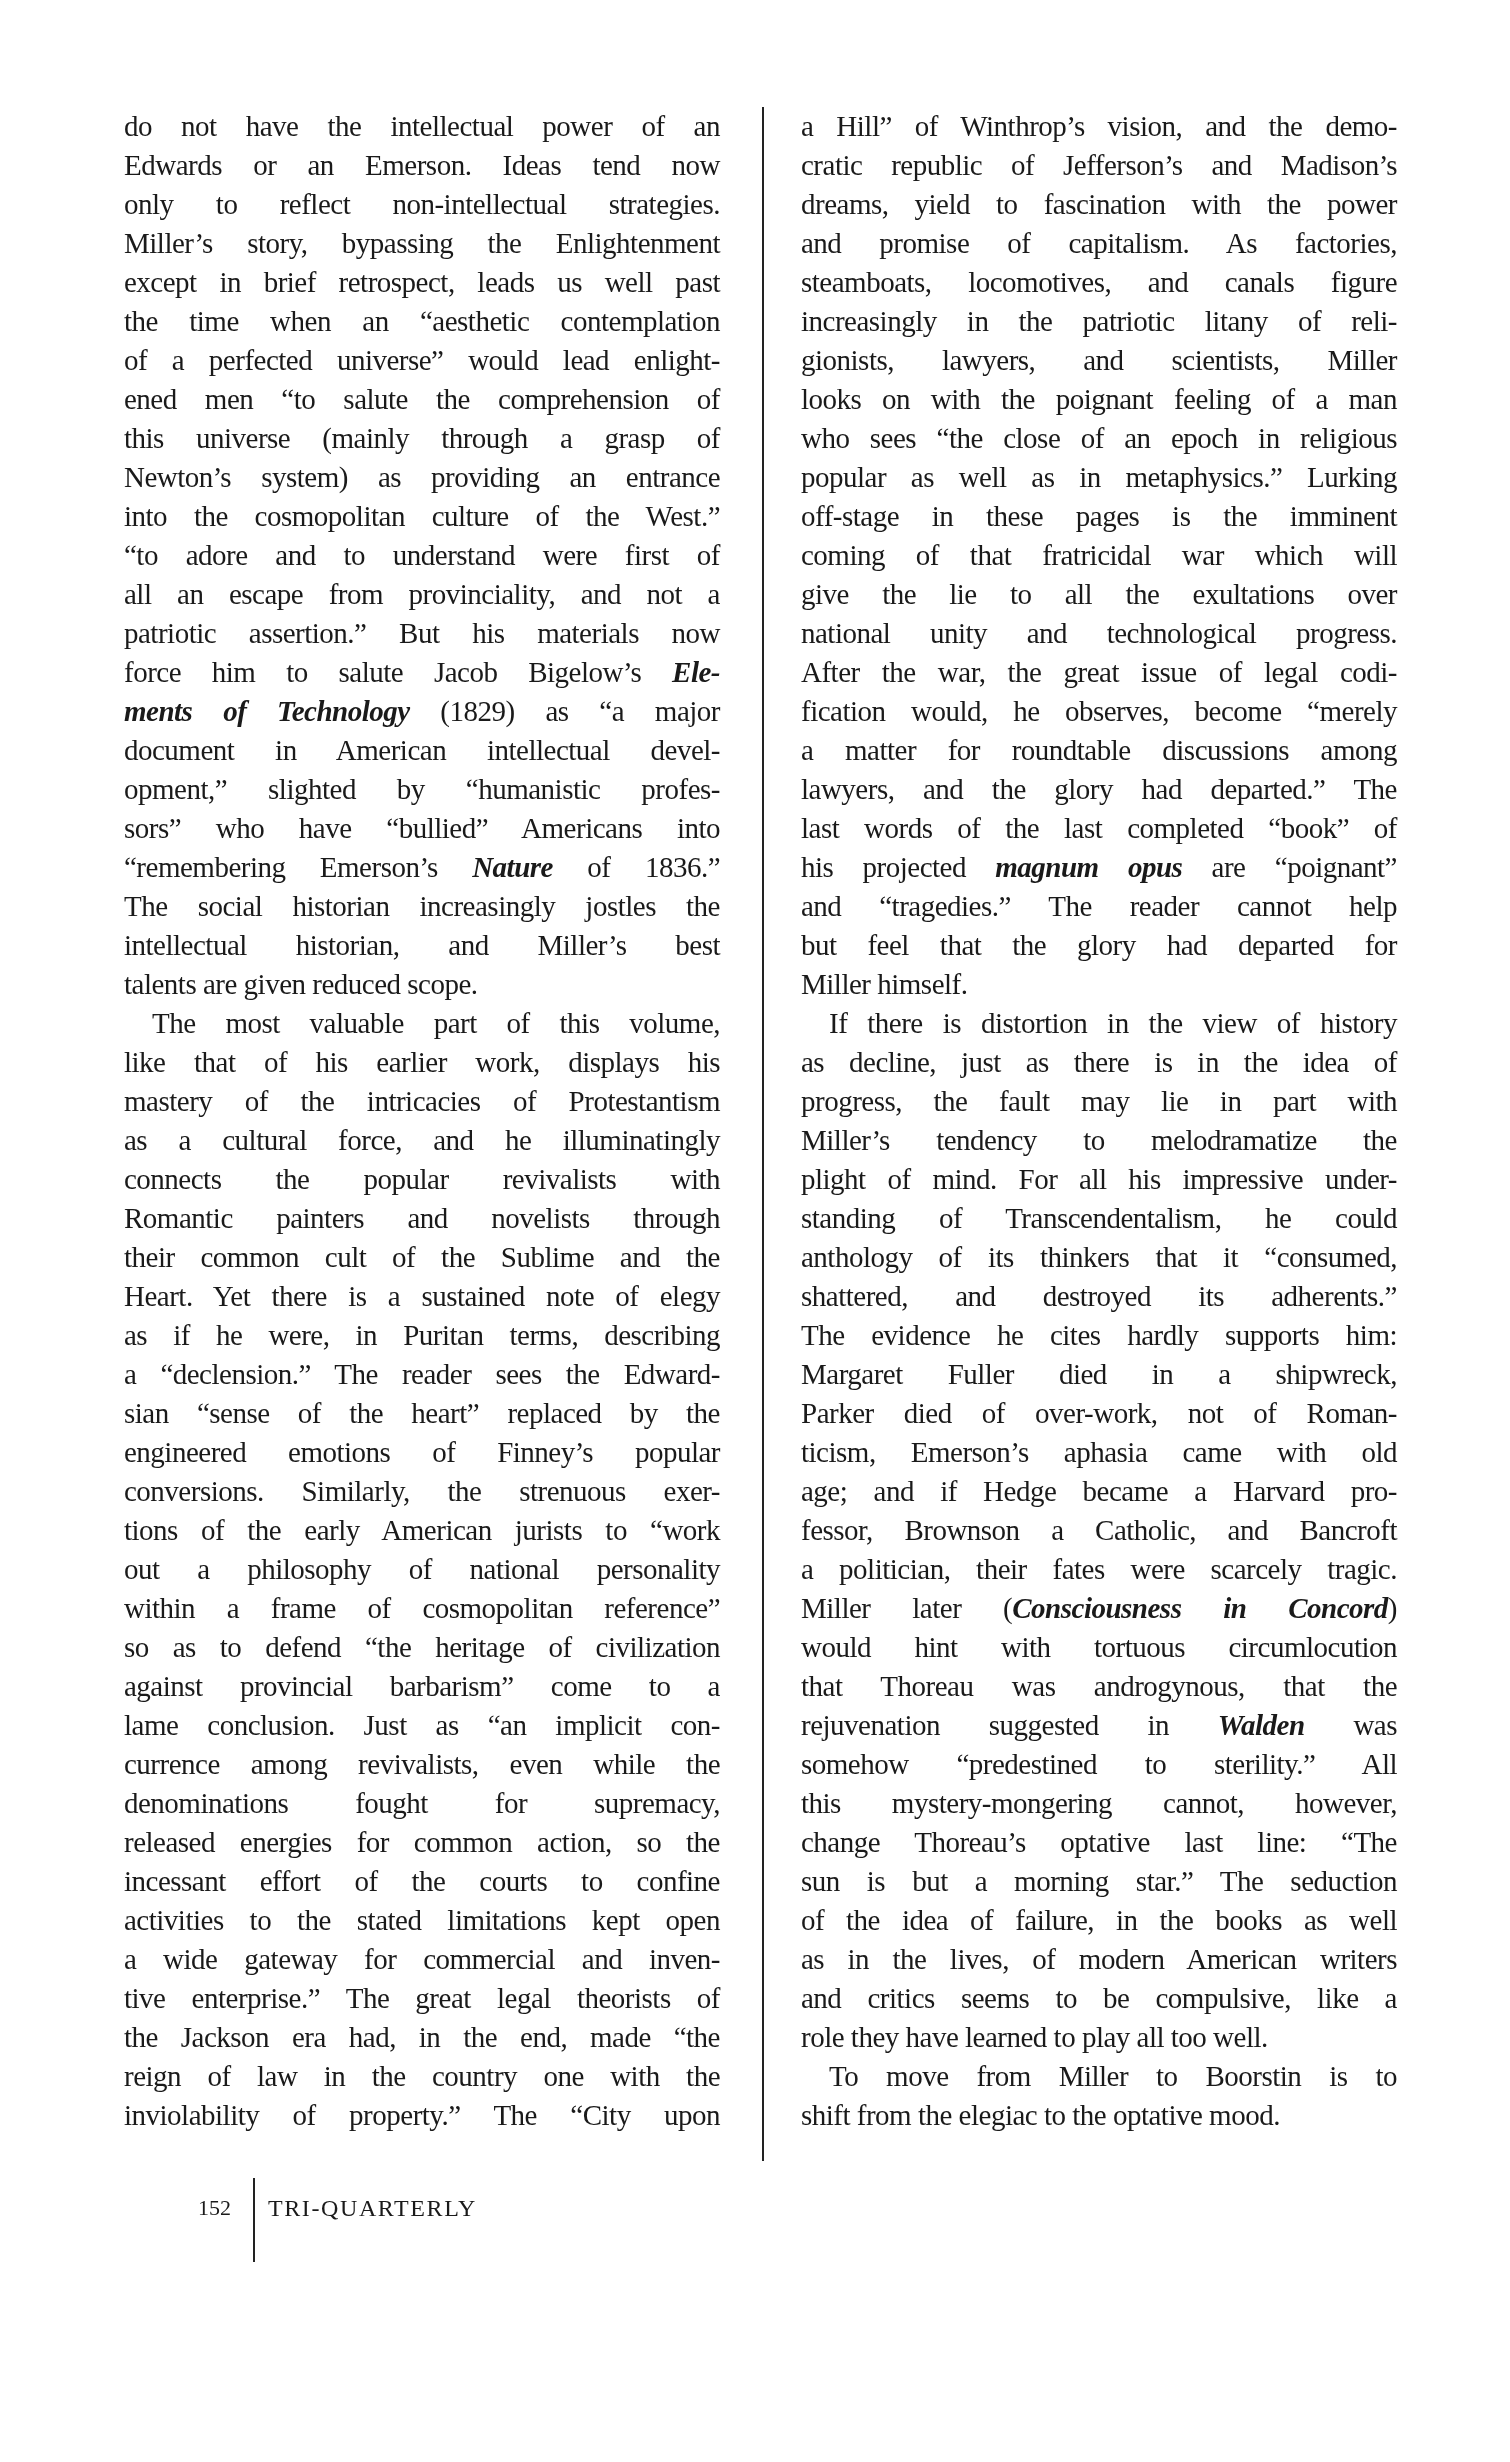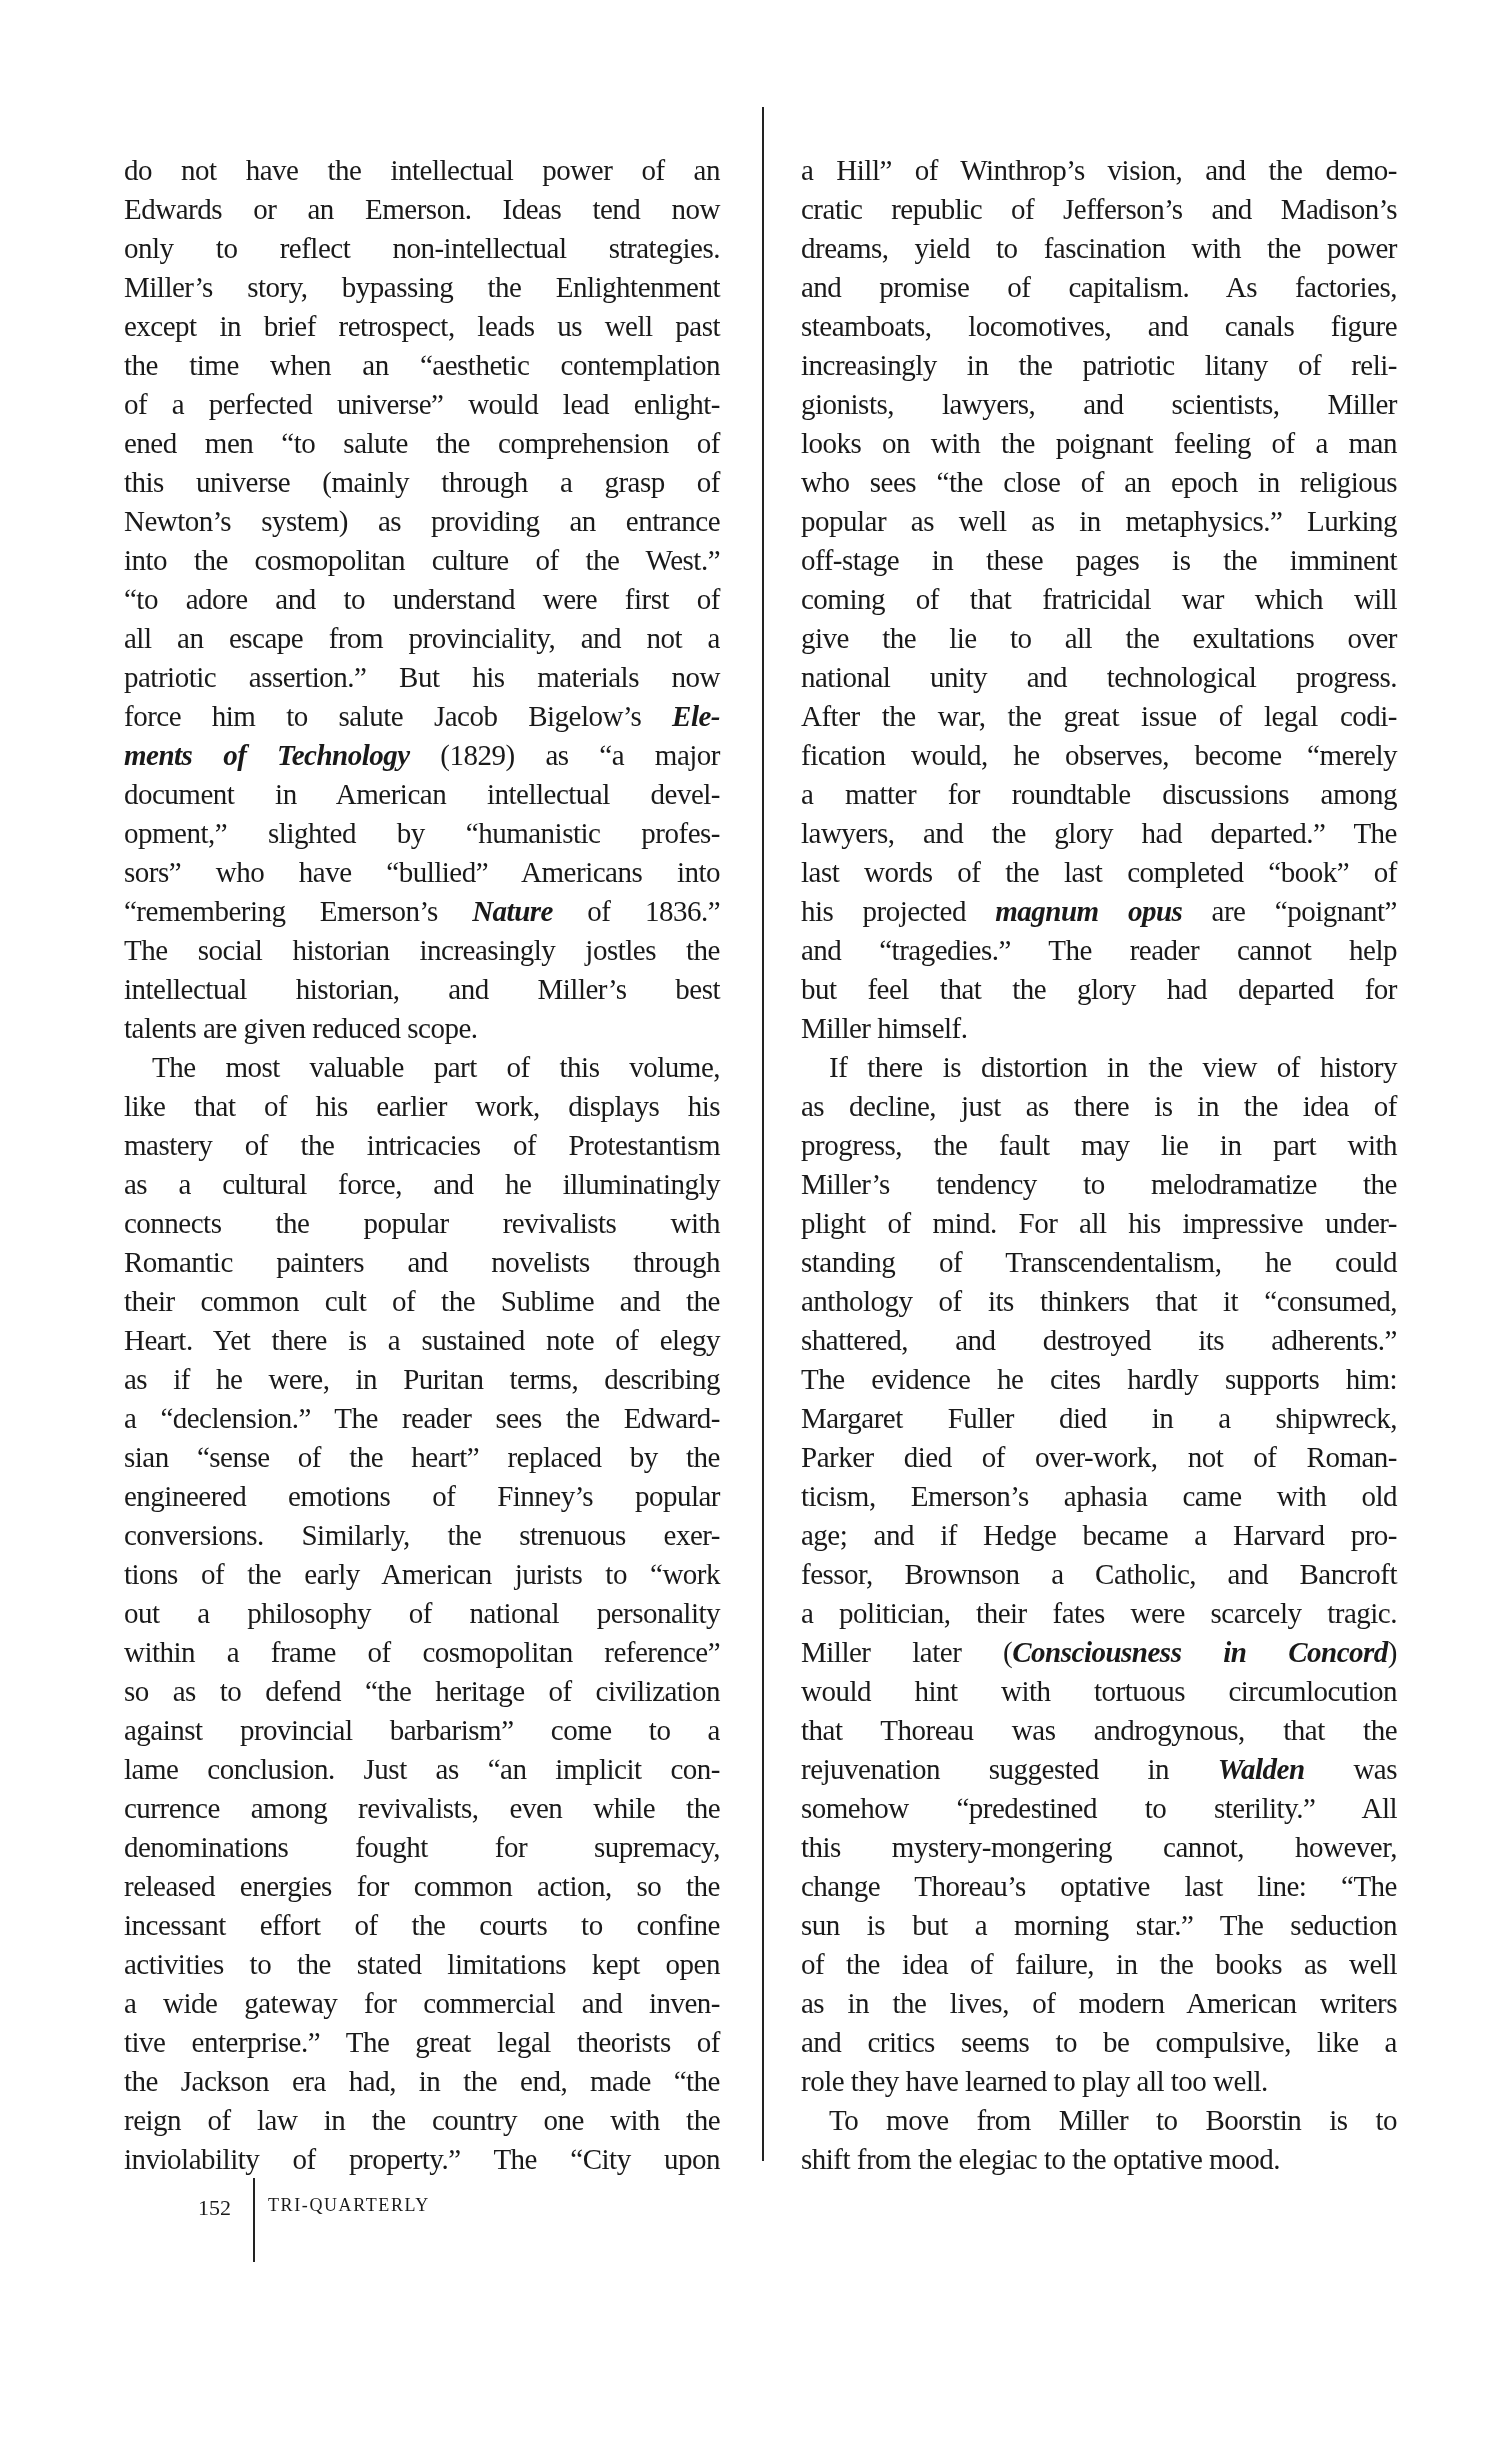--- a/index.html
+++ b/index.html
@@ -1,41 +1,41 @@
 <!DOCTYPE html>
 <html style="font-size:12.4px"><head>
 <meta charset="utf-8">
 <style>
   html, body { margin: 0; padding: 0; background: #ffffff; }
   body { width: 1511px; height: 2462px; position: relative; overflow: hidden; }
   .page { position: absolute; left: 0; top: 0; width: 1511px; height: 2462px; background: #fff; }
   .col {
     position: absolute; top: 107px; width: 596px;
     font-family: "Liberation Serif", "DejaVu Serif", serif;
-    font-size: 29px; color: #1a1a1a; margin-top: 44px;
+    font-size: 29px; color: #1a1a1a;
   }
   .col-left { left: 124px; }
   .col-right { left: 801px; }
   .line {
     display: block; height: 39px; line-height: 39px;
     white-space: nowrap; text-align: justify; text-align-last: justify;
     letter-spacing: -0.5px;
   }
   .line.last { text-align-last: left; }
   .line.indent { padding-left: 28px; }
   .divider { position: absolute; left: 762px; top: 107px; width: 1.6px; height: 2054px; background: #222; }
   .footer { position: absolute; top: 2178px; left: 0; width: 1491px; height: 86px; }
   .folio {
     position: absolute; left: 198px; top: 17px;
     font-family: "Liberation Serif", serif; font-size: 22px; color: #1a1a1a;
   }
   .footer-rule { position: absolute; left: 253px; top: 0; width: 1.6px; height: 84px; background: #222; }
   .journal {
     position: absolute; left: 268px; top: 17px;
-    font-family: "Liberation Serif", serif; font-size: 18px; letter-spacing: 1.6px; color: #1a1a1a;
+    font-family: "Liberation Serif", serif; font-size: 24px; letter-spacing: 1.6px; color: #1a1a1a;
   }
   i { font-style: italic; font-weight: bold; }
 </style>
 </head>
 <body>
 
 <div class="page">
   <div class="col col-left" id="col-left">
       <div class="line"><span>do not have the intellectual power of an</span></div>
       <div class="line"><span>Edwards or an Emerson. Ideas tend now</span></div>

